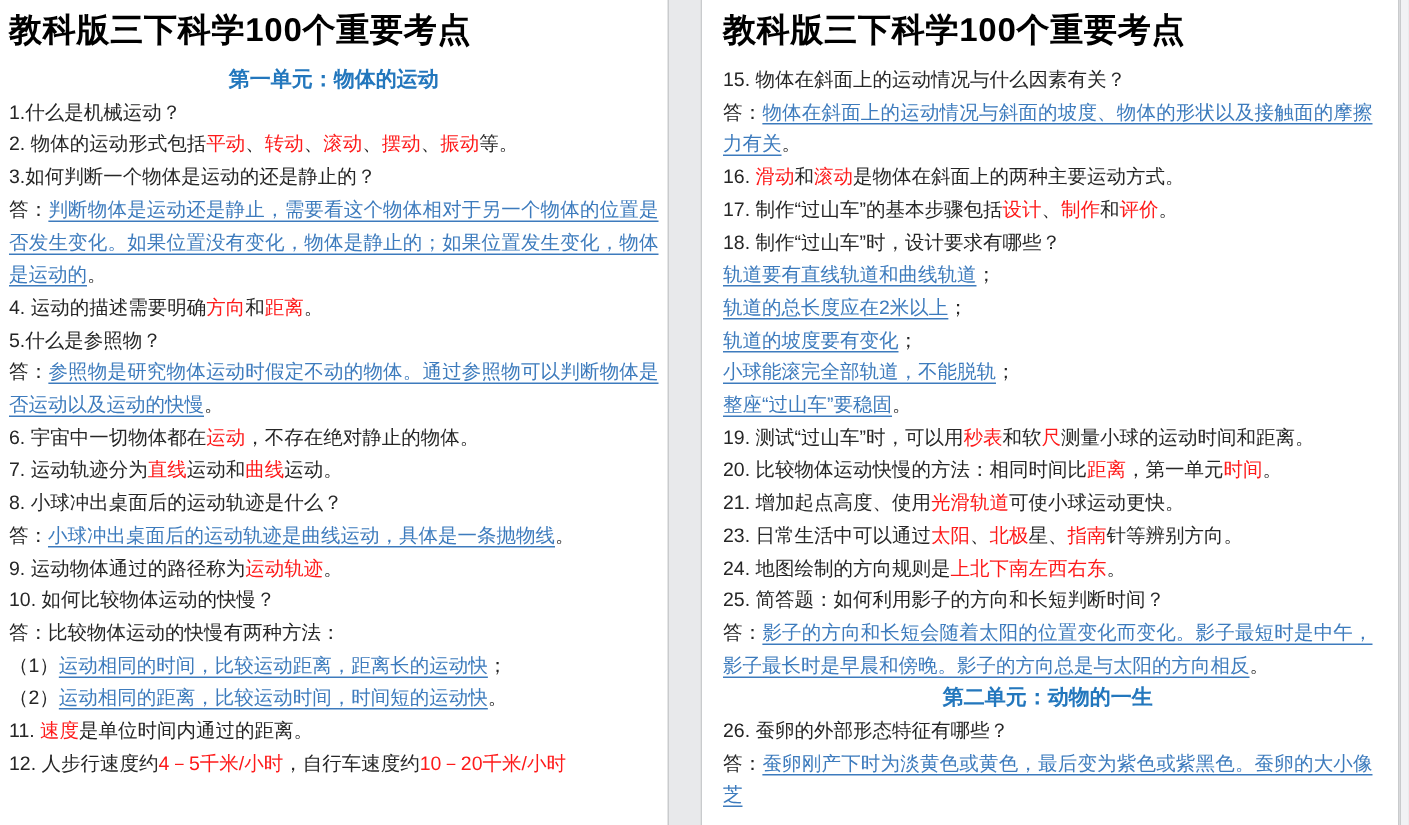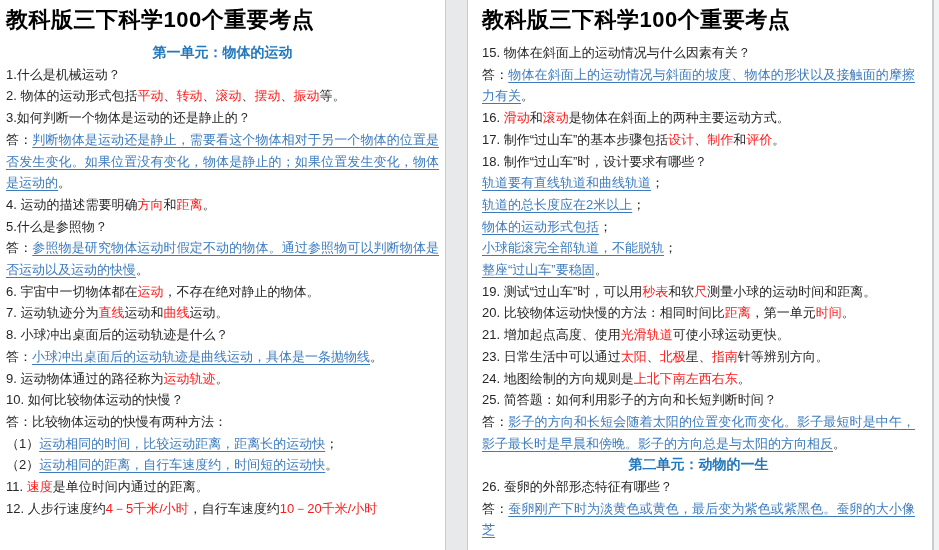--- a/index.html
+++ b/index.html
@@ -86,39 +86,39 @@
         <div class="para"><span class="run-plain">5.什么是参照物？</span></div>
         <div class="para"><span class="run-plain">答：</span><span class="run-ans">参照物是研究物体运动时假定不动的物体。通过参照物可以判断物体是否运动以及运动的快慢</span><span class="run-plain">。</span></div>
         <div class="para"><span class="run-plain">6. 宇宙中一切物体都在</span><span class="run-key">运动</span><span class="run-plain">，不存在绝对静止的物体。</span></div>
         <div class="para"><span class="run-plain">7. 运动轨迹分为</span><span class="run-key">直线</span><span class="run-plain">运动和</span><span class="run-key">曲线</span><span class="run-plain">运动。</span></div>
         <div class="para"><span class="run-plain">8. 小球冲出桌面后的运动轨迹是什么？</span></div>
         <div class="para"><span class="run-plain">答：</span><span class="run-ans">小球冲出桌面后的运动轨迹是曲线运动，具体是一条抛物线</span><span class="run-plain">。</span></div>
         <div class="para"><span class="run-plain">9. 运动物体通过的路径称为</span><span class="run-key">运动轨迹</span><span class="run-plain">。</span></div>
         <div class="para"><span class="run-plain">10. 如何比较物体运动的快慢？</span></div>
         <div class="para"><span class="run-plain">答：比较物体运动的快慢有两种方法：</span></div>
         <div class="para"><span class="run-plain">（1）</span><span class="run-ans">运动相同的时间，比较运动距离，距离长的运动快</span><span class="run-plain">；</span></div>
-        <div class="para"><span class="run-plain">（2）</span><span class="run-ans">运动相同的距离，自行车速度约，时间短的运动快</span><span class="run-plain">。</span></div>
+        <div class="para"><span class="run-plain">（2）</span><span class="run-ans">运动相同的距离，比较运动时间，时间短的运动快</span><span class="run-plain">。</span></div>
         <div class="para"><span class="run-plain">11. </span><span class="run-key">速度</span><span class="run-plain">是单位时间内通过的距离。</span></div>
         <div class="para"><span class="run-plain">12. 人步行速度约</span><span class="run-key">4－5千米/小时</span><span class="run-plain">，自行车速度约</span><span class="run-key">10－20千米/小时</span></div>
       </div>
   </div>
 
   <div class="page-gap"></div>
 
   <div class="page right">
     <div class="page-title">教科版三下科学100个重要考点</div>
     <div class="page-body">
         <div class="para"><span class="run-plain">15. 物体在斜面上的运动情况与什么因素有关？</span></div>
         <div class="para"><span class="run-plain">答：</span><span class="run-ans">物体在斜面上的运动情况与斜面的坡度、物体的形状以及接触面的摩擦力有关</span><span class="run-plain">。</span></div>
         <div class="para"><span class="run-plain">16. </span><span class="run-key">滑动</span><span class="run-plain">和</span><span class="run-key">滚动</span><span class="run-plain">是物体在斜面上的两种主要运动方式。</span></div>
         <div class="para"><span class="run-plain">17. 制作“过山车”的基本步骤包括</span><span class="run-key">设计</span><span class="run-plain">、</span><span class="run-key">制作</span><span class="run-plain">和</span><span class="run-key">评价</span><span class="run-plain">。</span></div>
         <div class="para"><span class="run-plain">18. 制作“过山车”时，设计要求有哪些？</span></div>
         <div class="para"><span class="run-ans">轨道要有直线轨道和曲线轨道</span><span class="run-plain">；</span></div>
         <div class="para"><span class="run-ans">轨道的总长度应在2米以上</span><span class="run-plain">；</span></div>
-        <div class="para"><span class="run-ans">物体的运动形式包括</span><span class="run-plain">；</span></div>
+        <div class="para"><span class="run-ans">轨道的坡度要有变化</span><span class="run-plain">；</span></div>
         <div class="para"><span class="run-ans">小球能滚完全部轨道，不能脱轨</span><span class="run-plain">；</span></div>
         <div class="para"><span class="run-ans">整座“过山车”要稳固</span><span class="run-plain">。</span></div>
         <div class="para"><span class="run-plain">19. 测试“过山车”时，可以用</span><span class="run-key">秒表</span><span class="run-plain">和软</span><span class="run-key">尺</span><span class="run-plain">测量小球的运动时间和距离。</span></div>
         <div class="para"><span class="run-plain">20. 比较物体运动快慢的方法：相同时间比</span><span class="run-key">距离</span><span class="run-plain">，第一单元</span><span class="run-key">时间</span><span class="run-plain">。</span></div>
         <div class="para"><span class="run-plain">21. 增加起点高度、使用</span><span class="run-key">光滑轨道</span><span class="run-plain">可使小球运动更快。</span></div>
         <div class="para"><span class="run-plain">23. 日常生活中可以通过</span><span class="run-key">太阳</span><span class="run-plain">、</span><span class="run-key">北极</span><span class="run-plain">星、</span><span class="run-key">指南</span><span class="run-plain">针等辨别方向。</span></div>
         <div class="para"><span class="run-plain">24. 地图绘制的方向规则是</span><span class="run-key">上北下南左西右东</span><span class="run-plain">。</span></div>
         <div class="para"><span class="run-plain">25. 简答题：如何利用影子的方向和长短判断时间？</span></div>
         <div class="para"><span class="run-plain">答：</span><span class="run-ans">影子的方向和长短会随着太阳的位置变化而变化。影子最短时是中午，影子最长时是早晨和傍晚。影子的方向总是与太阳的方向相反</span><span class="run-plain">。</span></div>
         <div class="para heading"><span class="run-plain">第二单元：动物的一生</span></div>

